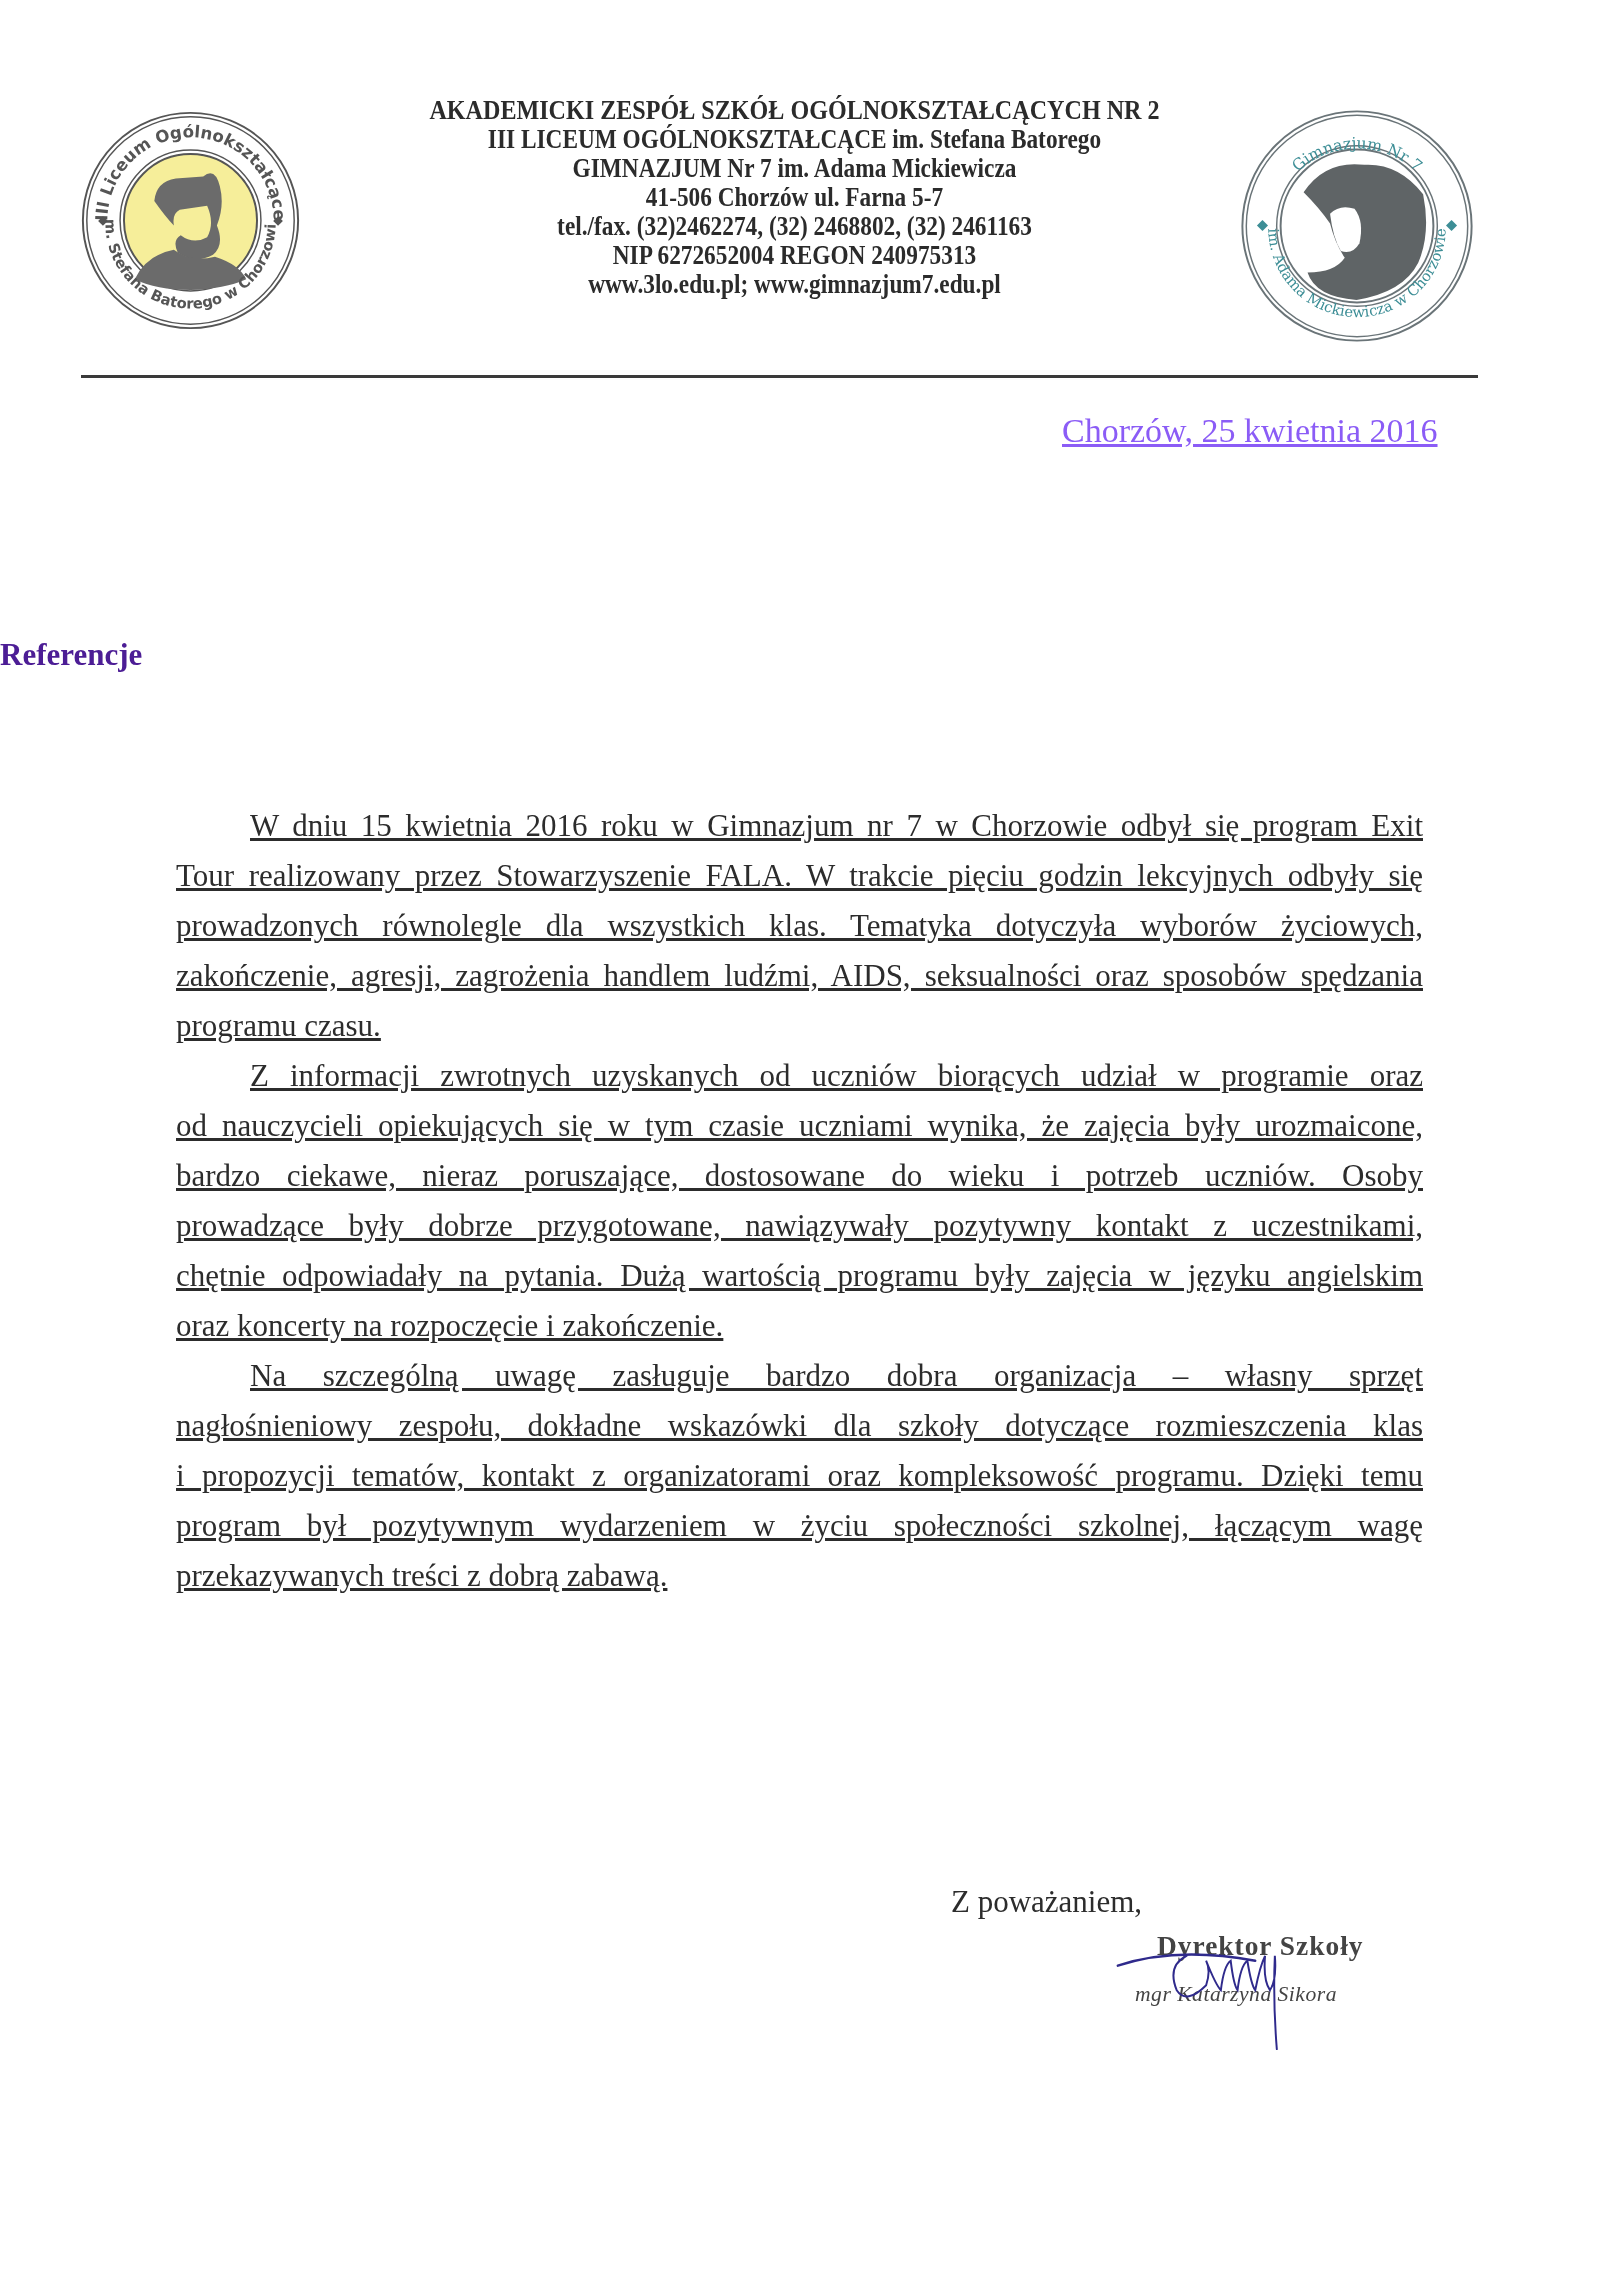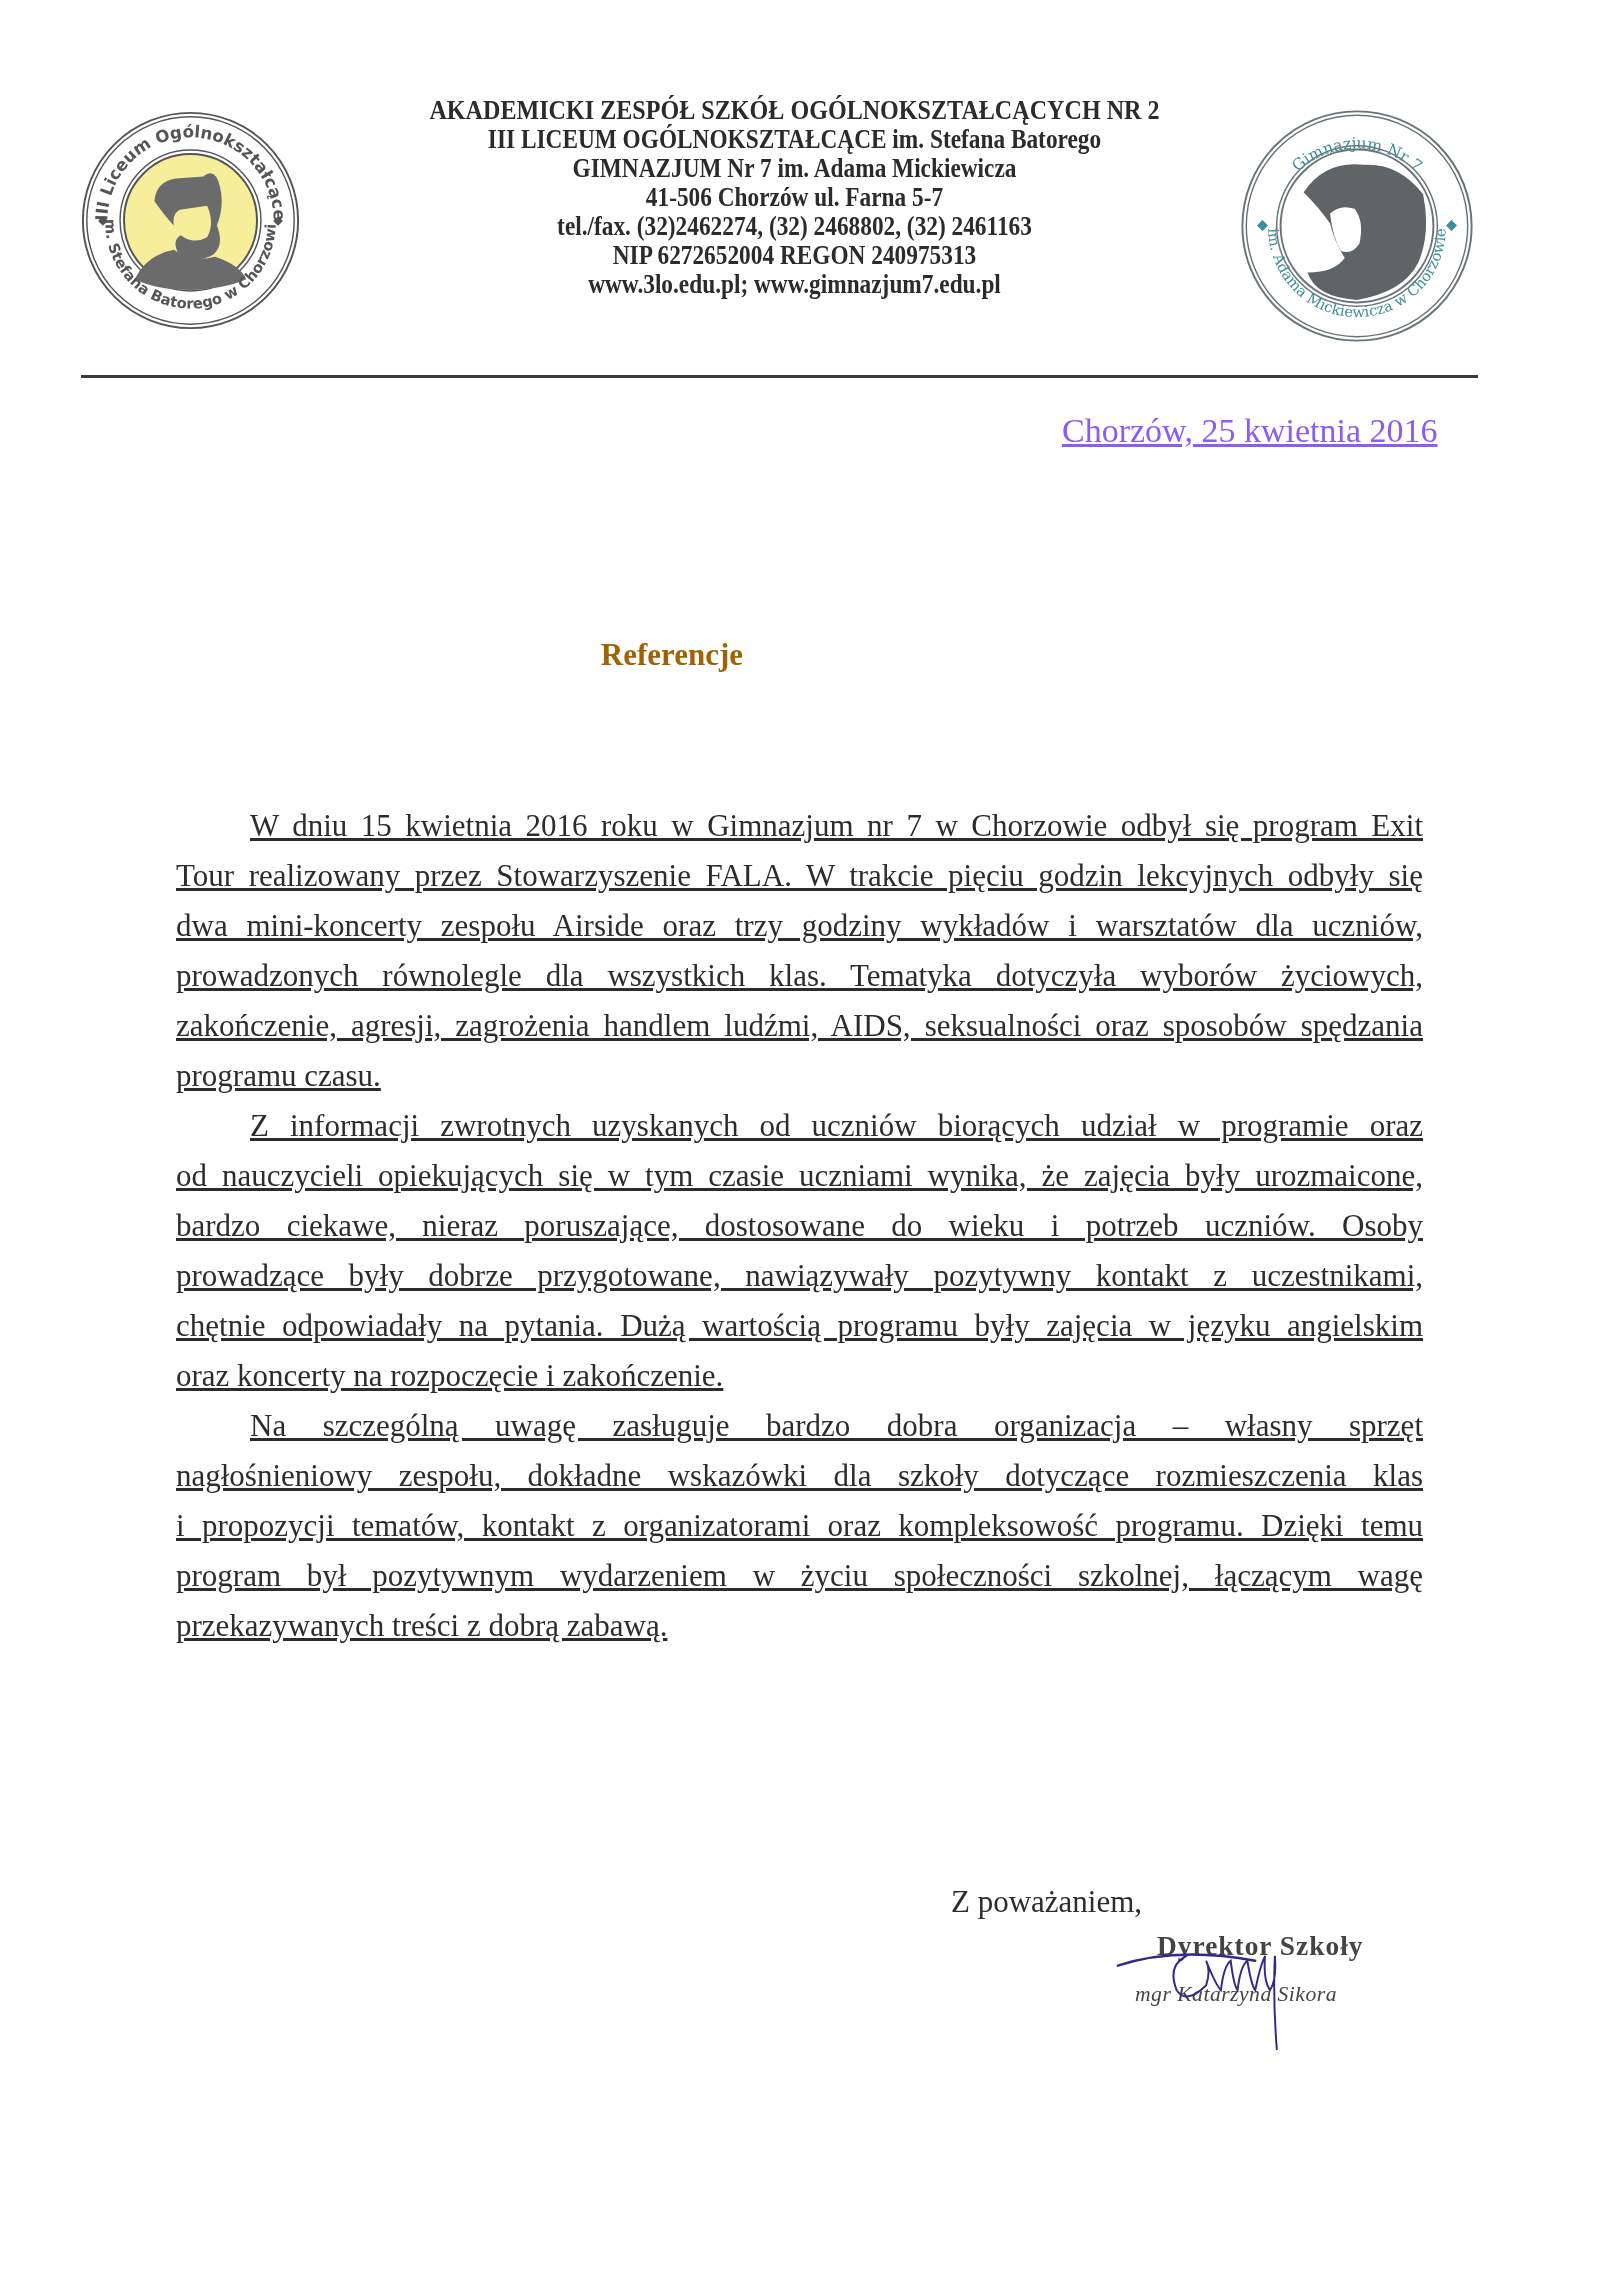--- a/index.html
+++ b/index.html
@@ -13,21 +13,21 @@
   .logo svg { width: 100%; height: 100%; display: block; }
 
   .header-block { position: absolute; left: 363px; top: 96px; width: 863px; text-align: center; font-family: "Liberation Serif", serif; font-weight: bold; color: #2b2b2b; transform: scaleX(0.88); transform-origin: center top; }
   .header-line { font-size: 26.5px; line-height: 29px; white-space: nowrap; letter-spacing: 0px; }
   .header-line.first { font-size: 27.4px; }
 
   .rule { position: absolute; left: 81px; top: 375px; width: 1397px; height: 2.9px; background: #3a3a3a; }
 
   .date { position: absolute; left: 1062px; top: 412px; font-size: 34px; color: #8b5cf6; white-space: nowrap; text-decoration: underline; }
 
-  .title { position: absolute; left: 0; width: 1344px; top: 637px; text-align: center; font-size: 31px; font-weight: bold; color: #a16207; }
+  .title { position: absolute; left: 0; width: 1344px; top: 637px; font-size: 31px; font-weight: bold; color: #4c1d95; }
 
   
   .body-text { position: absolute; left: 176px; top: 801px; width: 1247px; font-size: 31px; line-height: 50px; color: #2c2c2c; }
   .para { margin: 0; text-align: justify; text-decoration: underline; }
   .line { display: block; text-align: justify; text-align-last: justify; height: 50px; white-space: nowrap; overflow: visible; }
   .line.last { text-align-last: left; }
   .line.indent { padding-left: 74px; }
 
   
   .closing { position: absolute; left: 951px; top: 1884px; font-size: 31px; color: #2c2c2c; white-space: nowrap; }
@@ -94,21 +94,20 @@
   <div class="rule"></div>
 
   <div class="date">Chorzów, 25 kwietnia 2016</div>
 
   <div class="title">Referencje</div>
 
   <div class="body-text">
     <div class="para">
       <span class="line indent">W dniu 15 kwietnia 2016 roku w Gimnazjum nr 7 w Chorzowie odbył się program Exit</span>
       <span class="line">Tour realizowany przez Stowarzyszenie FALA. W trakcie pięciu godzin lekcyjnych odbyły się</span>
-      <span class="line">dwa mini-koncerty zespołu Airside oraz trzy godziny wykładów i warsztatów dla uczniów,</span>
       <span class="line">prowadzonych równolegle dla wszystkich klas. Tematyka dotyczyła wyborów życiowych,</span>
       <span class="line">zakończenie, agresji, zagrożenia handlem ludźmi, AIDS, seksualności oraz sposobów spędzania</span>
       <span class="line last">programu czasu.</span>
     </div>
     <div class="para">
       <span class="line indent">Z informacji zwrotnych uzyskanych od uczniów biorących udział w programie oraz</span>
       <span class="line">od nauczycieli opiekujących się w tym czasie uczniami wynika, że zajęcia były urozmaicone,</span>
       <span class="line">bardzo ciekawe, nieraz poruszające, dostosowane do wieku i potrzeb uczniów. Osoby</span>
       <span class="line">prowadzące były dobrze przygotowane, nawiązywały pozytywny kontakt z uczestnikami,</span>
       <span class="line">chętnie odpowiadały na pytania. Dużą wartością programu były zajęcia w języku angielskim</span>

